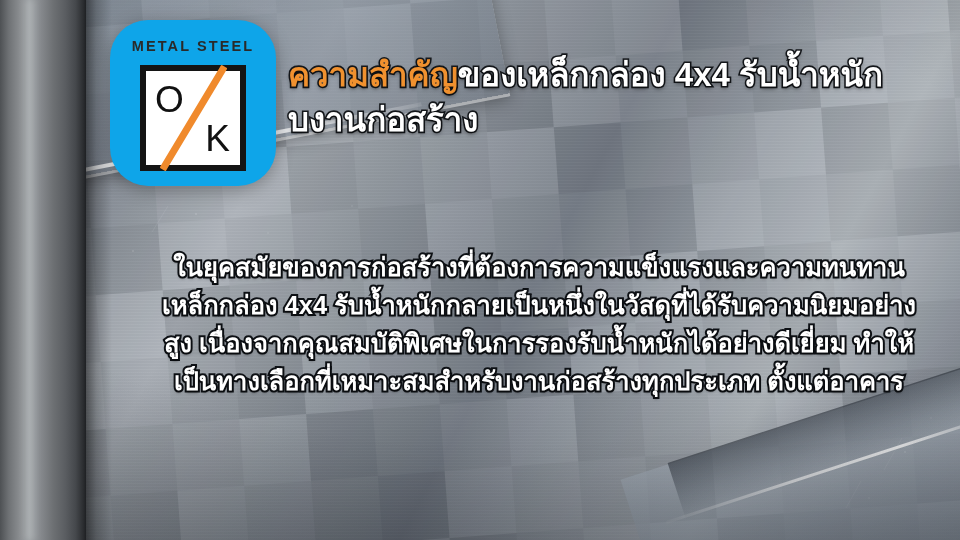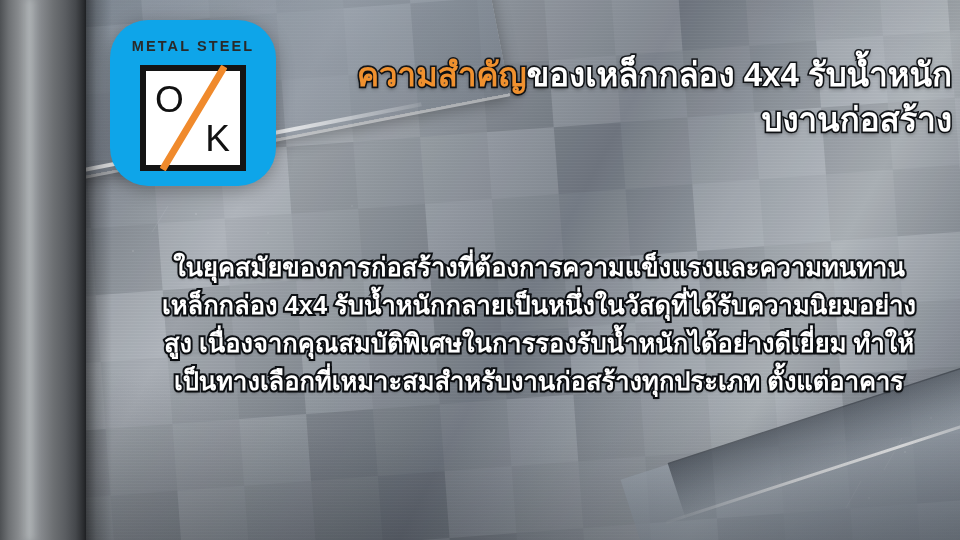--- a/index.html
+++ b/index.html
@@ -291,21 +291,21 @@
   }
   .logo-letter.o { left: 9px;  top: 10px; }
   .logo-letter.k { right: 10px; bottom: 8px; }
 
   
   .title {
     position: absolute;
     left: 288px;
     top: 52px;
     width: 664px;
-    text-align: right;
+    text-align: left;
     font-family: "Liberation Sans", sans-serif;
     font-weight: 700;
     font-size: 33px;
     line-height: 45px;
     color: #ffffff;
     letter-spacing: 0px;
     -webkit-text-stroke: 3.2px #15181c;
     paint-order: stroke fill;
     text-shadow: 0 2px 4px rgba(0,0,0,0.55);
   }

